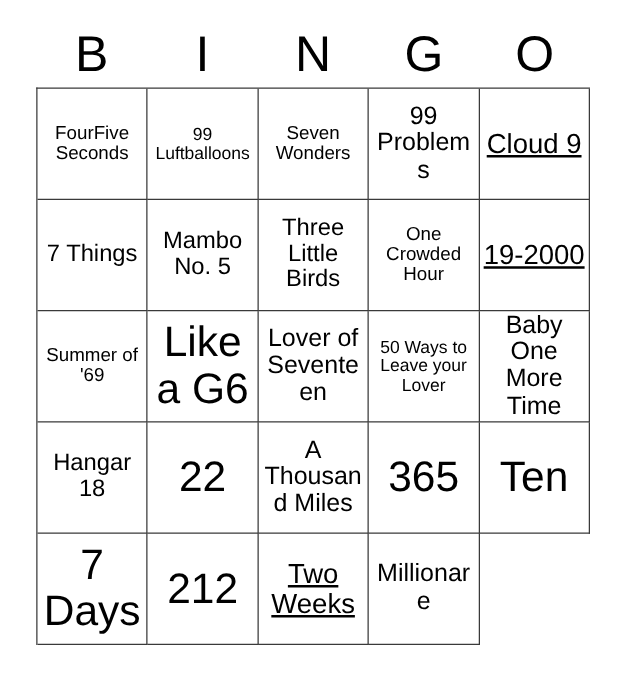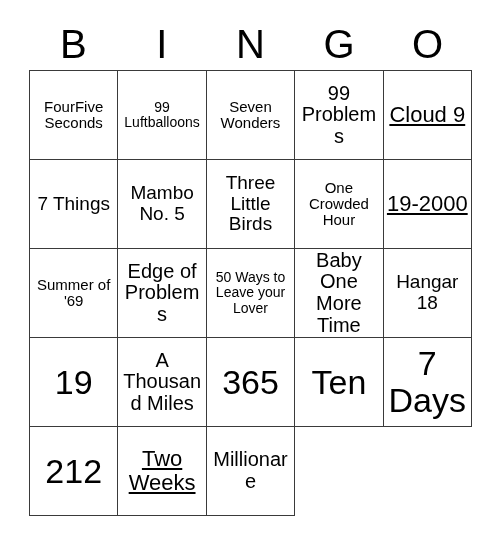--- a/index.html
+++ b/index.html
@@ -120,35 +120,38 @@
     <div class="cell fs-md">
         <span>One Crowded Hour</span>
       </div>
     <div class="cell fs-xl">
         <span>19-2000</span>
       </div>
 
     <div class="cell fs-md">
         <span>Summer of '69</span>
       </div>
+    <div class="cell fs-xxl">
+        <span>Like a G6</span>
+      </div>
     <div class="cell fs-sm">
-        <span>Edge of Problems</span>
+        <span>Lover of Seventeen</span>
       </div>
     <div class="cell fs-xs">
         <span>50 Ways to Leave your Lover</span>
       </div>
     <div class="cell fs-sm">
         <span>Baby One More Time</span>
       </div>
 
     <div class="cell fs-lg">
         <span>Hangar 18</span>
       </div>
     <div class="cell fs-xxl">
-        <span>19</span>
+        <span>22</span>
       </div>
     <div class="cell fs-sm">
         <span>A Thousand Miles</span>
       </div>
     <div class="cell fs-xxl">
         <span>365</span>
       </div>
 
     <div class="cell fs-xxl">
         <span>Ten</span>

